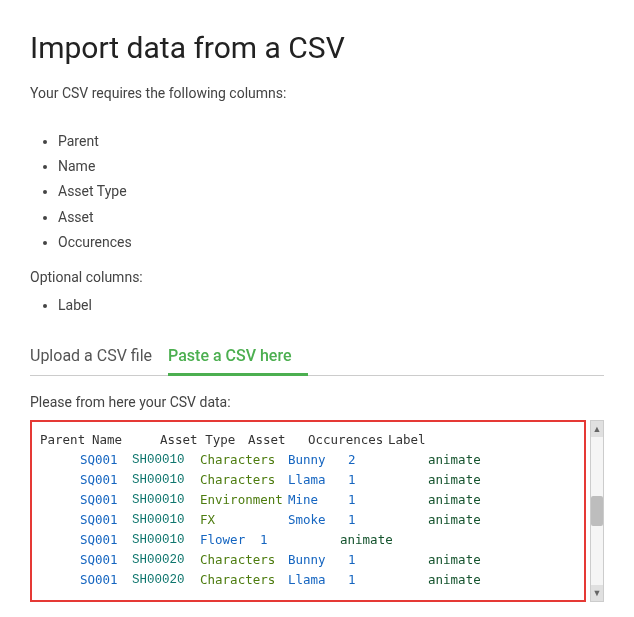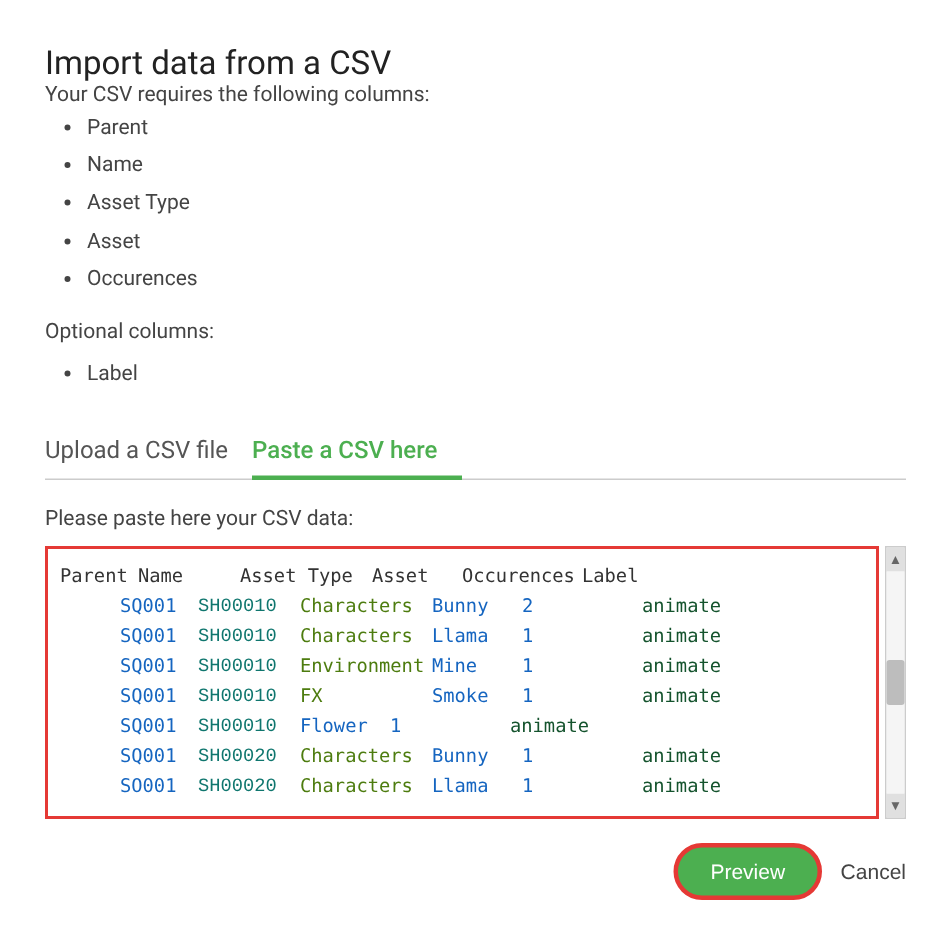--- a/index.html
+++ b/index.html
@@ -7,27 +7,28 @@
       font-family: -apple-system, BlinkMacSystemFont, "Segoe UI", Roboto, sans-serif;
       font-size: 14px;
       color: #333;
       background: #fff;
       width: 634px;
       min-height: 617px;
       padding: 30px 30px 30px 30px;
     }
 
     h1 {
-      font-size: 22px;
+      font-size: 30px;
       font-weight: 400;
       color: #222;
+      margin-bottom: 20px;
     }
 
     .description {
-      margin-bottom: 2px;
+      margin-bottom: 28px;
       color: #444;
     }
 
     ul.columns-list {
       list-style: disc;
       padding-left: 28px;
       margin-bottom: 14px;
       line-height: 1.8;
       color: #444;
     }
@@ -198,21 +199,21 @@
 
 <ul class="optional-list">
   <li>Label</li>
 </ul>
 
 <div class="tabs">
   <div class="tab">Upload a CSV file</div>
   <div class="tab active">Paste a CSV here</div>
 </div>
 
-<p class="paste-label">Please paste here your CSV data:</p>
+<p class="paste-label">Please from here your CSV data:</p>
 
 <div class="csv-container">
   <div class="csv-textarea-wrapper">
     <div class="csv-data-display" id="csv-display">
     <div class="csv-row">
           <span class="col-parent-h">Parent</span>
           <span class="col-name-h">Name</span>
           <span class="col-atype-h">Asset Type</span>
           <span class="col-asset-h">Asset</span>
           <span class="col-occ-h">Occurences</span>

